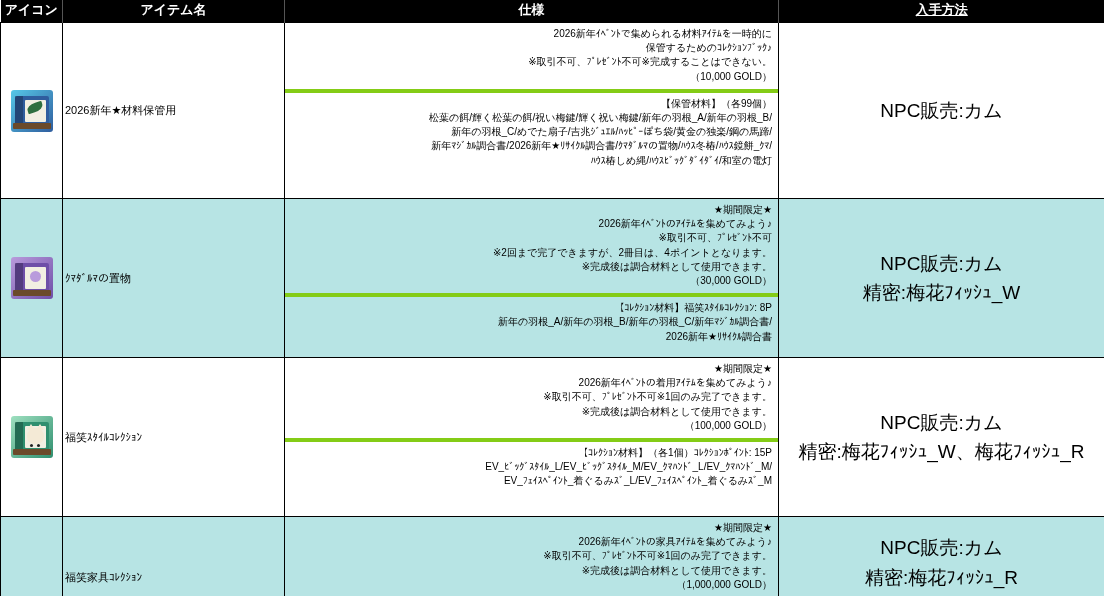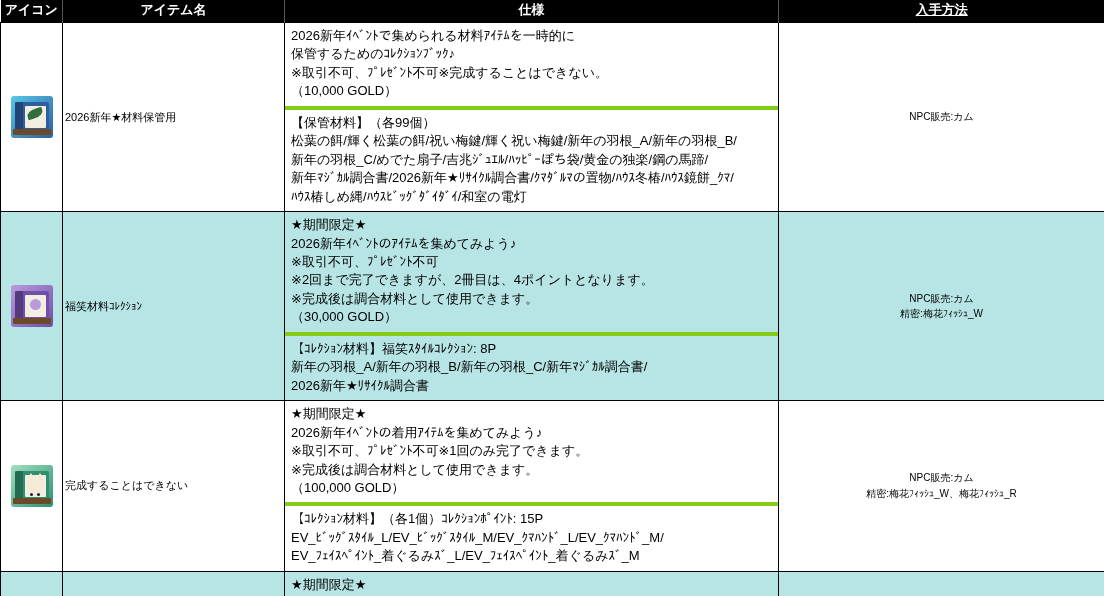--- a/index.html
+++ b/index.html
@@ -59,30 +59,31 @@
     font-size: 11px;
     vertical-align: middle;
   }
   td.spec-cell {
     padding: 0;
     vertical-align: top;
   }
   td.get-cell {
     text-align: center;
     vertical-align: middle;
-    font-size: 10px;
+    font-size: 19px;
     line-height: 1.55;
     padding: 4px 4px;
   }
 
   .spec-block {
     padding: 4px 6px 5px 6px;
     line-height: 1.42;
-    font-size: 13px;
+    font-size: 10px;
     white-space: pre-wrap;
+    text-align: right;
   }
   .spec-block + .spec-block {
     border-top: 4px solid #84cc16;
   }
   .spec-clip { overflow: hidden; }
 
   
   .icon-box {
     width: 42px;
     height: 42px;
@@ -210,21 +211,21 @@
         <tr class="row-dark" style="height: 159px;">
           <td class="icon-cell">
             <span class="icon-box" style="background: linear-gradient(135deg, rgb(185, 155, 220), rgb(111, 79, 168));">
               <span class="bk-base" style="background: rgb(111, 79, 168);"></span>
               <span class="bk-spine"></span>
               <span class="bk-page"></span>
               <span class="bk-emblem" style="background: rgb(185, 155, 220);"></span>
               <span class="bk-shelf"></span>
             </span>
           </td>
-          <td class="name-cell">福笑材料ｺﾚｸｼｮﾝ</td>
+          <td class="name-cell">ｸﾏﾀﾞﾙﾏの置物</td>
           <td class="spec-cell spec-clip">
             <div class="spec-block">★期間限定★
 2026新年ｲﾍﾞﾝﾄのｱｲﾃﾑを集めてみよう♪
 ※取引不可、ﾌﾟﾚｾﾞﾝﾄ不可
 ※2回まで完了できますが、2冊目は、4ポイントとなります。
 ※完成後は調合材料として使用できます。
 （30,000 GOLD）</div>
             <div class="spec-block">【ｺﾚｸｼｮﾝ材料】福笑ｽﾀｲﾙｺﾚｸｼｮﾝ: 8P
 新年の羽根_A/新年の羽根_B/新年の羽根_C/新年ﾏｼﾞｶﾙ調合書/
 2026新年★ﾘｻｲｸﾙ調合書</div>
@@ -236,21 +237,21 @@
           <td class="icon-cell">
             <span class="icon-box" style="background: linear-gradient(135deg, rgb(159, 224, 192), rgb(47, 143, 111));">
               <span class="bk-base" style="background: rgb(47, 143, 111);"></span>
               <span class="bk-spine"></span>
               <span class="bk-page"></span>
               <span class="bk-cat"></span>
               <span class="bk-eyes"><span></span><span></span></span>
               <span class="bk-shelf"></span>
             </span>
           </td>
-          <td class="name-cell">完成することはできない</td>
+          <td class="name-cell">福笑ｽﾀｲﾙｺﾚｸｼｮﾝ</td>
           <td class="spec-cell spec-clip">
             <div class="spec-block">★期間限定★
 2026新年ｲﾍﾞﾝﾄの着用ｱｲﾃﾑを集めてみよう♪
 ※取引不可、ﾌﾟﾚｾﾞﾝﾄ不可※1回のみ完了できます。
 ※完成後は調合材料として使用できます。
 （100,000 GOLD）</div>
             <div class="spec-block">【ｺﾚｸｼｮﾝ材料】（各1個）ｺﾚｸｼｮﾝﾎﾟｲﾝﾄ: 15P
 EV_ﾋﾞｯｸﾞｽﾀｲﾙ_L/EV_ﾋﾞｯｸﾞｽﾀｲﾙ_M/EV_ｸﾏﾊﾝﾄﾞ_L/EV_ｸﾏﾊﾝﾄﾞ_M/
 EV_ﾌｪｲｽﾍﾟｲﾝﾄ_着ぐるみｽﾞ_L/EV_ﾌｪｲｽﾍﾟｲﾝﾄ_着ぐるみｽﾞ_M</div>
           </td>

